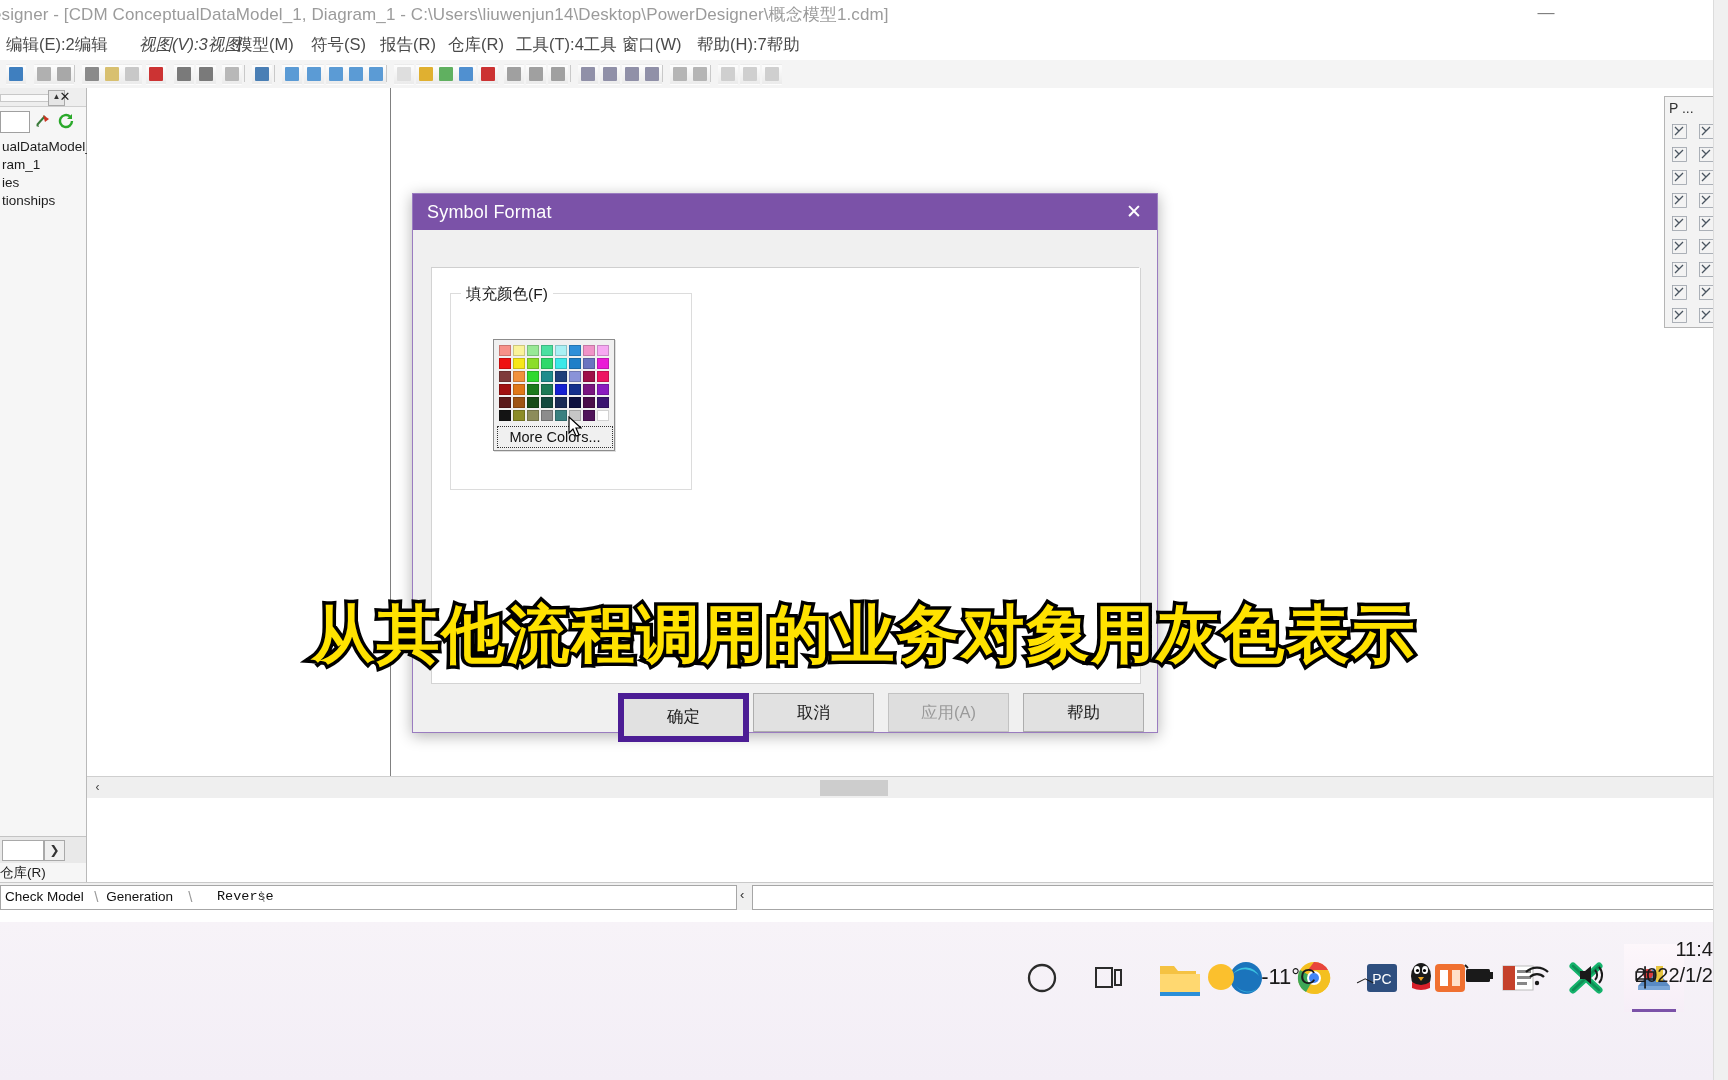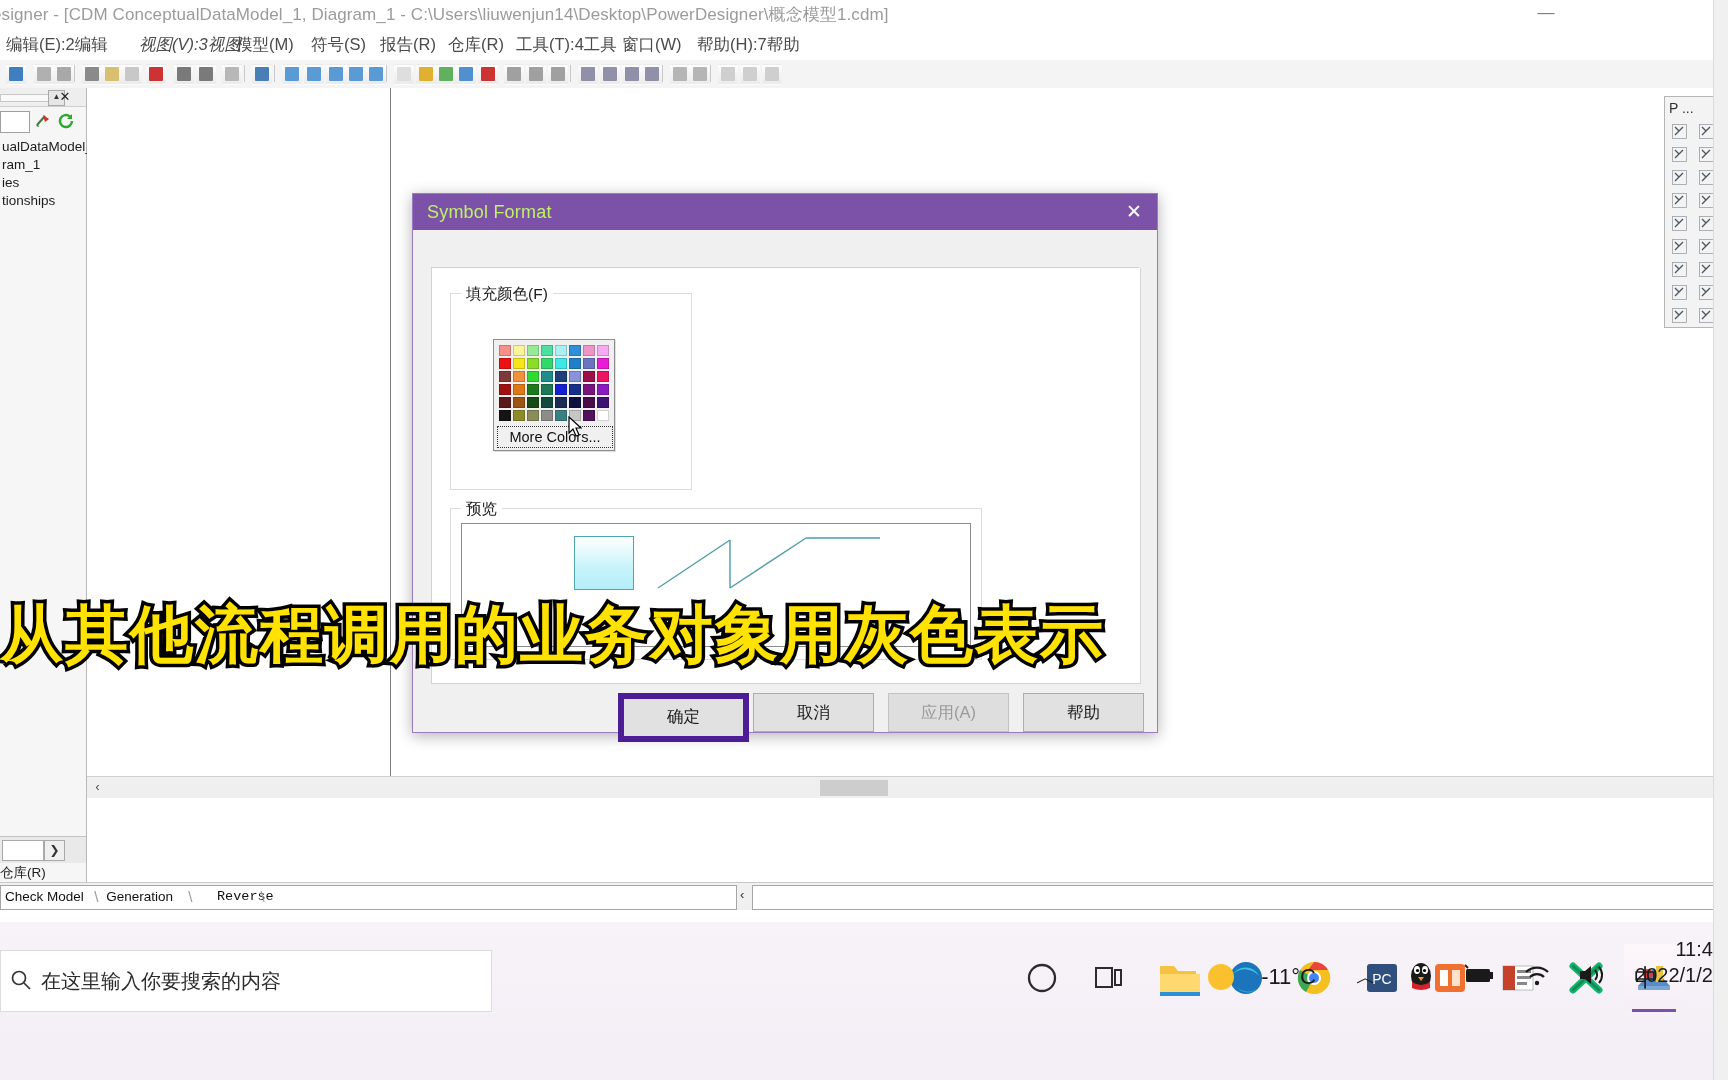--- a/index.html
+++ b/index.html
@@ -105,21 +105,21 @@
   
   .dialog{
     position:absolute;left:412px;top:193px;width:744px;height:538px;
     background:#f0f0f0;border:1px solid #9a7cc0;
     box-shadow:0 3px 14px rgba(0,0,0,.30);
   }
   .dlg-title{
     position:absolute;left:0;top:0;width:744px;height:36px;background:#7B52A8;
   }
   .dlg-title .t{
-    position:absolute;left:14px;top:8px;font-size:18px;color:#bef264;letter-spacing:.2px;
+    position:absolute;left:14px;top:8px;font-size:18px;color:#ffffff;letter-spacing:.2px;
   }
   .dlg-close{
     position:absolute;right:0;top:0;width:46px;height:36px;color:#fff;font-size:19px;
     text-align:center;line-height:36px;
   }
   .dlg-body{
     position:absolute;left:0;top:36px;width:744px;height:502px;background:#f0f0f0;
   }
   .tabstrip{
     position:absolute;left:18px;top:10px;width:708px;height:27px;
@@ -207,21 +207,21 @@
   .dlg-btn{
     position:absolute;top:463px;width:119px;height:37px;
     background:#e1e1e1;border:1px solid #adadad;font-size:16.5px;color:#1b1b1b;
     text-align:center;line-height:37px;white-space:nowrap;
   }
   .dlg-btn.focused{border:6px solid #4c1d95;line-height:35px;}
   .dlg-btn.disabled{color:#9a9a9a;background:#dedede;border-color:#c2c2c2;}
 
   
   .subtitle{
-    position:absolute;left:0;top:592px;width:1728px;
+    position:absolute;left:0;top:592px;width:1728px;text-align:center;
     font-family:"DejaVu Sans","Liberation Sans",sans-serif;
     font-size:63px;font-weight:bold;color:#FFE200;letter-spacing:2px;
     -webkit-text-stroke:7px #000;paint-order:stroke fill;
     text-shadow:0 3px 0 rgba(0,0,0,.35);
     white-space:nowrap;
   }
   
   .statusbar{
     position:absolute;left:0;top:882px;width:1728px;height:28px;background:#f0f0f0;
     border-top:1px solid #c9c9c9;
@@ -578,32 +578,20 @@
           <div class="more-colors">More Colors...</div>
           <div class="cursor-arrow">
             <svg width="14" height="22" viewBox="0 0 14 22">
                 <path d="M1 1 L1 17 L5 13 L8 20 L11 19 L8 12 L13 12 Z" fill="#ffffff" stroke="#000000" stroke-width="1.2"></path>
               </svg>
           </div>
         </div>
       </div>
 
 
-      <div class="group" id="grp-preview">
-        <div class="glabel">预览</div>
-        <div class="preview-canvas">
-          <div class="pv-rect"></div>
-          <svg width="508" height="122" style="position:absolute;left:0;top:0;">
-            <path d="M196 64 L268 16" stroke="#4f9aa8" stroke-width="1.4" fill="none"></path>
-            <path d="M268 16 L268 64" stroke="#4f9aa8" stroke-width="1.4" fill="none"></path>
-            <path d="M268 64 L344 14" stroke="#4f9aa8" stroke-width="1.4" fill="none"></path>
-            <path d="M344 14 L418 14" stroke="#4f9aa8" stroke-width="1.4" fill="none"></path>
-          </svg>
-        </div>
-      </div>
     </div>
 
     <div id="dlgbuttons">
         <div class="dlg-btn focused" style="left: 205px;">确定</div>
         <div class="dlg-btn" style="left: 340px;">取消</div>
         <div class="dlg-btn disabled" style="left: 475px;">应用(A)</div>
         <div class="dlg-btn" style="left: 610px;">帮助</div>
       </div>
   </div>
 </div>
@@ -618,29 +606,20 @@
       <div class="st-slash" style="left: 187.2px;">\</div>
       <div class="st-tab" style="left: 216px; font-family: Liberation Mono, monospace;">Reverse</div>
       <div class="st-slash" style="left: 259.6px;">\</div>
     </div>
   <div class="st-left">‹</div>
   <div class="st-rest"></div>
 </div>
 <div class="gapwhite"></div>
 
 <div class="taskbar">
-  <div class="searchbox">
-    <div class="search-ico">
-      <svg width="24" height="24" viewBox="0 0 24 24">
-          <circle cx="10" cy="10" r="6.5" stroke="#333" stroke-width="1.7" fill="none"></circle>
-          <path d="M15 15 L21 21" stroke="#333" stroke-width="1.7"></path>
-        </svg>
-    </div>
-    <div class="search-ph">在这里输入你要搜索的内容</div>
-  </div>
 
   <div class="tb-item" style="left:1012px;">
     <svg width="60" height="68" viewBox="0 0 60 68">
         <circle cx="30" cy="34" r="13" stroke="#2b2b2b" stroke-width="2.3" fill="none"></circle>
       </svg>
   </div>
 
   <div class="tb-item" style="left:1080px;">
     <svg width="60" height="68" viewBox="0 0 60 68">
         <rect x="16" y="24" width="16" height="19" stroke="#2b2b2b" stroke-width="2" fill="none"></rect>

